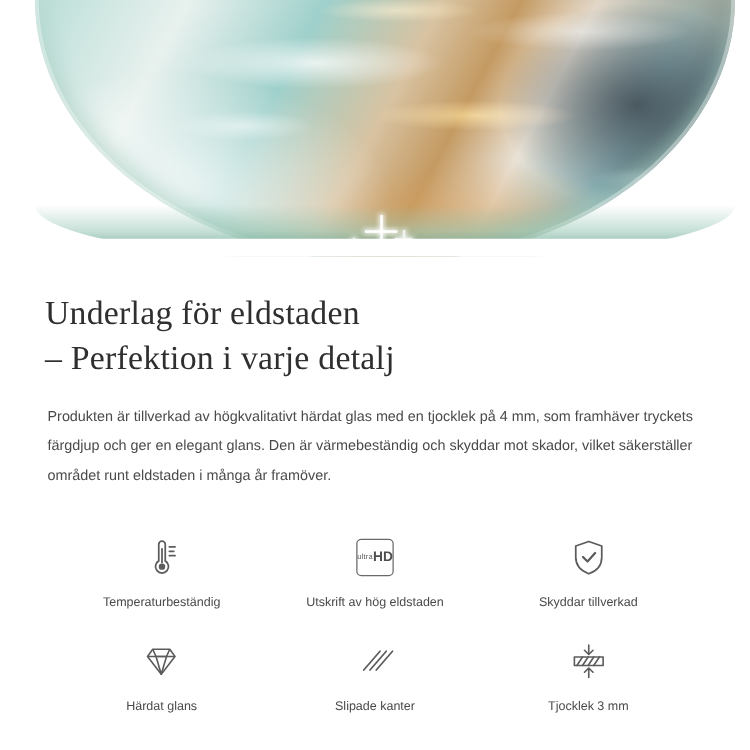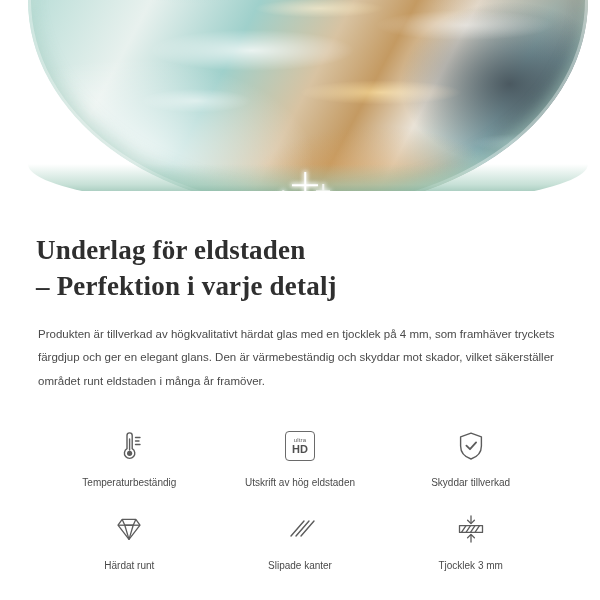--- a/index.html
+++ b/index.html
@@ -107,21 +107,21 @@
 
   
   .content {
     position: relative;
     padding: 28px 36px 0 36px;
   }
   .headline {
     font-family: "Liberation Serif", serif;
     font-size: 27px;
     line-height: 1.33;
-    font-weight: 700;
+    font-weight: 400;
     color: #2f2f2f;
     letter-spacing: 0.2px;
     margin: 0 0 18px 0;
   }
   .headline .line2 { display: block; }
   .body-copy {
     font-size: 11.5px;
     line-height: 2.05;
     color: #4a4a4a;
     margin: 2px;
@@ -157,21 +157,21 @@
     color: #4a4a4a;
     line-height: 1.3;
   }
   svg { display: block; }
   .ultrahd-box {
     width: 28px;
     height: 28px;
     border: 1.6px solid #6a6a6a;
     border-radius: 4px;
     display: flex;
-    flex-direction: column;
+    flex-direction: row;
     align-items: center;
     justify-content: center;
     line-height: 1;
   }
   .ultrahd-box .u1 {
     font-size: 6px;
     letter-spacing: 0.2px;
     color: #5c5c5c;
   }
   .ultrahd-box .u2 {
@@ -245,21 +245,21 @@
 
       <div class="feature">
         <div class="feature-icon">
           <svg width="34" height="30" viewBox="0 0 34 30" fill="none" stroke="#5c5c5c" stroke-width="1.3" stroke-linejoin="round">
             <path d="M6 11.2L10.2 5.4h13.6L28 11.2 17 25.4z"></path>
             <path d="M6 11.2h22"></path>
             <path d="M10.2 5.4l2.6 5.8L17 25.4l4.2-14.2 2.6-5.8"></path>
             <path d="M12.8 11.2h8.4"></path>
           </svg>
         </div>
-        <div class="feature-label">Härdat runt</div>
+        <div class="feature-label">Härdat glans</div>
       </div>
 
       <div class="feature">
         <div class="feature-icon">
           <svg width="32" height="30" viewBox="0 0 32 30" fill="none" stroke="#5c5c5c" stroke-width="1.4" stroke-linecap="round">
             <line x1="7" y1="22" x2="20" y2="7"></line>
             <line x1="12" y1="22" x2="25" y2="7"></line>
             <line x1="17" y1="22" x2="30" y2="7"></line>
           </svg>
         </div>

